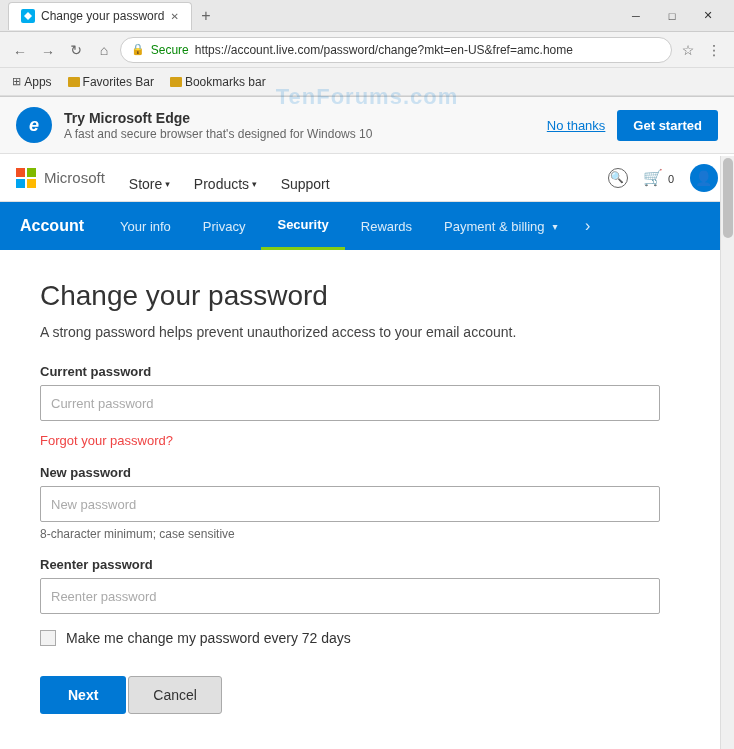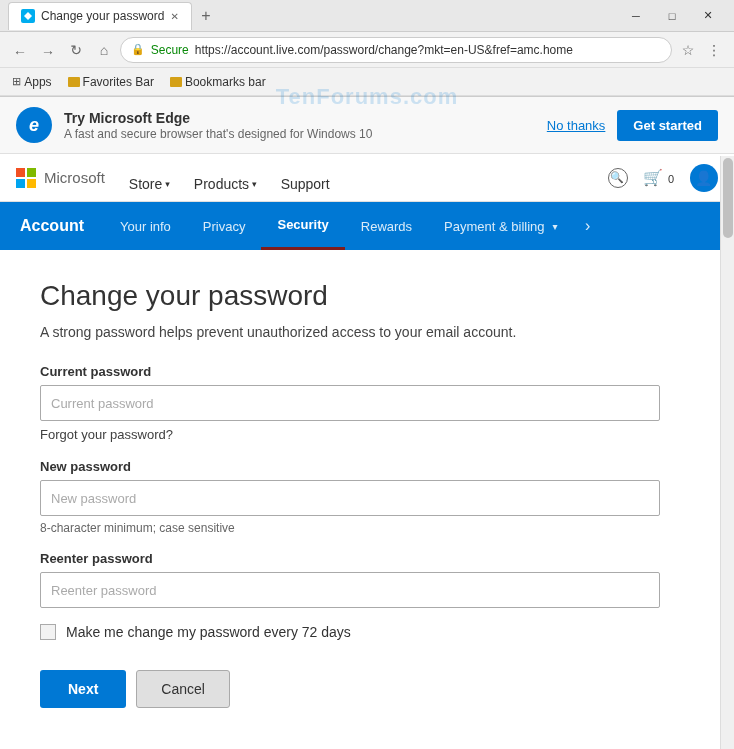--- a/index.html
+++ b/index.html
@@ -52,42 +52,42 @@
     .ms-nav-right { margin-left: auto; display: flex; align-items: center; gap: 16px; }
     .search-icon-circle { width: 20px; height: 20px; border: 1px solid #666; border-radius: 50%; display: flex; align-items: center; justify-content: center; cursor: pointer; }
     .cart-icon { font-size: 16px; color: #333; cursor: pointer; }
     .avatar { width: 28px; height: 28px; border-radius: 50%; background: #0078d4; display: flex; align-items: center; justify-content: center; cursor: pointer; }
 
     
     .account-nav { height: 48px; background: #0078d4; display: flex; align-items: center; padding: 0; text-align: center; }
     .account-label { color: #fff; font-size: 16px; font-weight: 600; padding: 0 20px; height: 100%; display: flex; align-items: center; }
     .account-nav-items { display: flex; height: 100%; }
     .account-nav-item { color: rgba(255,255,255,0.85); font-size: 13px; padding: 0 16px; height: 100%; display: flex; align-items: center; cursor: pointer; text-decoration: none; }
-    .account-nav-item.active { color: #fff; font-weight: 700; border-bottom: 3px solid #7f1d1d; }
+    .account-nav-item.active { color: #fff; font-weight: 700; border-bottom: 3px solid #84cc16; }
     .payment-item { display: flex; align-items: center; gap: 8px; }
     .nav-chevron { font-size: 10px; }
     .nav-more { width: 28px; height: 48px; display: flex; align-items: center; justify-content: center; color: rgba(255,255,255,0.85); font-size: 16px; cursor: pointer; }
 
     
     .main-content { padding: 30px 40px; background: #fff; }
     .page-title { font-size: 28px; color: #333; font-weight: 300; margin-bottom: 12px; }
     .page-desc { font-size: 14px; color: #444; margin-bottom: 24px; }
 
     .form-section { margin-bottom: 16px; }
     .field-label { font-size: 13px; font-weight: 700; color: #333; margin-bottom: 6px; display: block; }
     .text-input { width: 100%; max-width: 620px; height: 36px; border: 1px solid #aaa; border-radius: 2px; padding: 0 10px; font-size: 13px; color: #333; outline: none; }
     .text-input::placeholder { color: #aaa; }
-    .forgot-link { color: #404040; text-decoration: none; font-size: 13px; cursor: pointer; display: inline-block; margin-top: 6px; }
+    .forgot-link { color: #ef4444; text-decoration: none; font-size: 13px; cursor: pointer; display: inline-block; margin-top: 12px; }
     .field-hint { font-size: 12px; color: #666; margin-top: 5px; }
 
     .checkbox-row { display: flex; align-items: center; gap: 10px; margin-top: 16px; margin-bottom: 30px; }
     .checkbox-box { width: 16px; height: 16px; border: 1px solid #aaa; background: #f2f2f2; flex-shrink: 0; cursor: pointer; }
     .checkbox-label { font-size: 14px; color: #333; }
 
-    .button-row { display: flex; gap: 10px; }
+    .button-row { display: flex; gap: 2px; }
     .btn-next { background: #0078d4; color: #fff; border: none; border-radius: 3px; padding: 10px 28px; font-size: 14px; font-weight: 600; cursor: pointer; }
     .btn-cancel { background: #e0e0e0; color: #333; border: 1px solid #aaa; border-radius: 3px; padding: 10px 24px; font-size: 14px; cursor: pointer; }
 
     .scrollbar { position: absolute; right: 0; top: 156px; width: 14px; height: 593px; background: #f0f0f0; border-left: 1px solid #ddd; }
     .scrollbar-thumb { width: 10px; height: 80px; background: #c0c0c0; border-radius: 5px; margin: 2px auto; }
 
     .page-wrapper { position: relative; width: 734px; height: 749px; overflow: hidden; }
 
     
     .watermark { position: absolute; top: 84px; left: 50%; transform: translateX(-50%); font-size: 22px; font-weight: bold; color: rgba(0,120,212,0.18); pointer-events: none; white-space: nowrap; z-index: 100; letter-spacing: 1px; }

